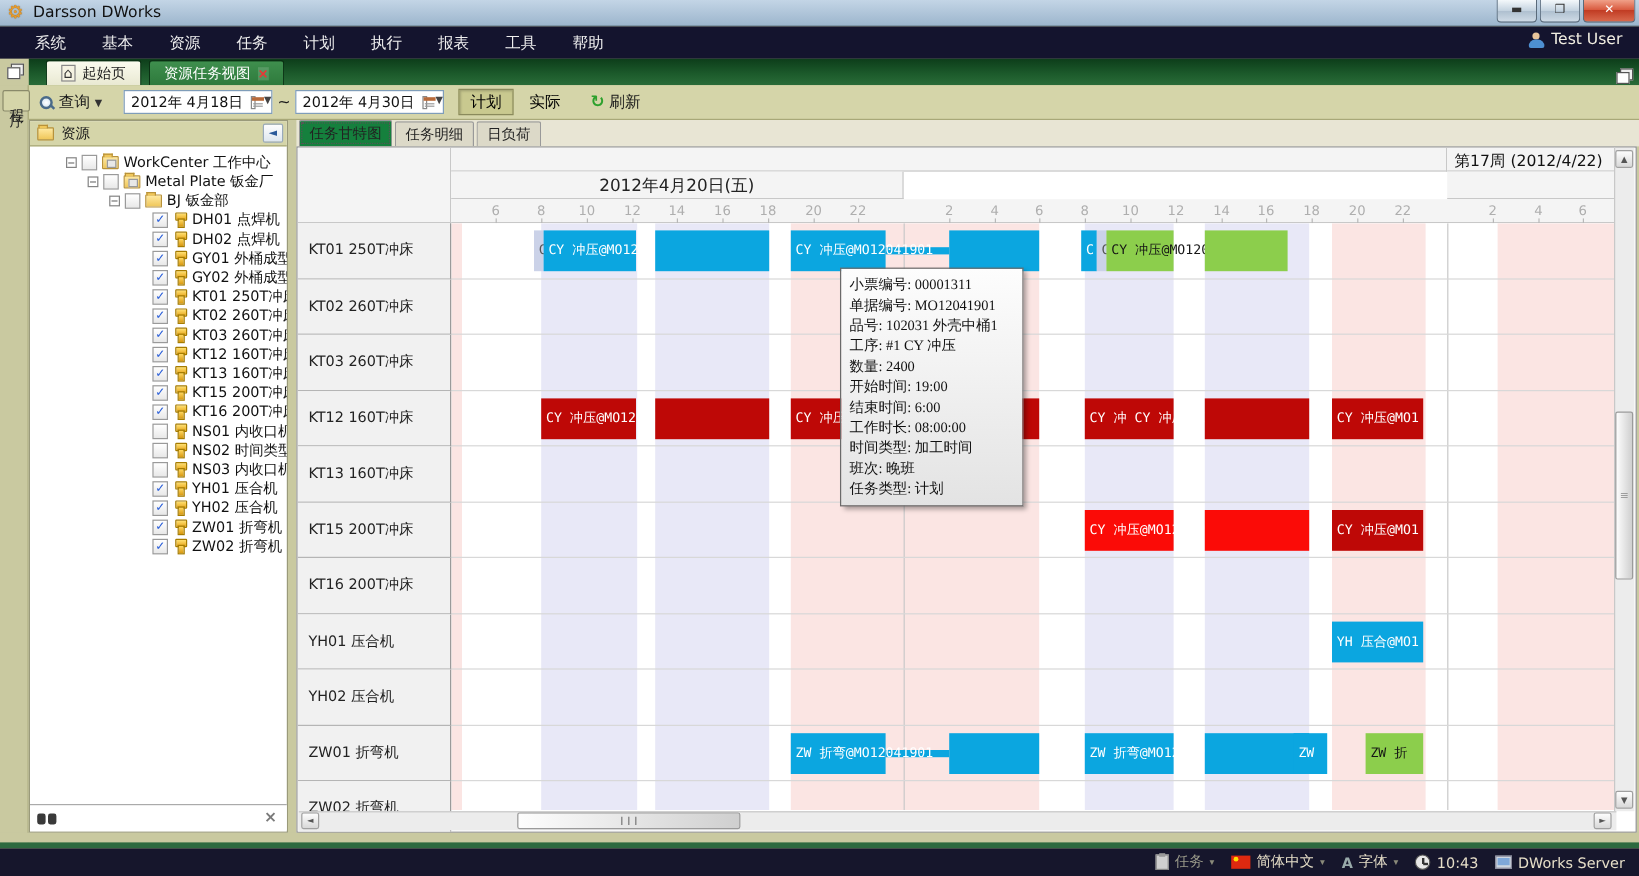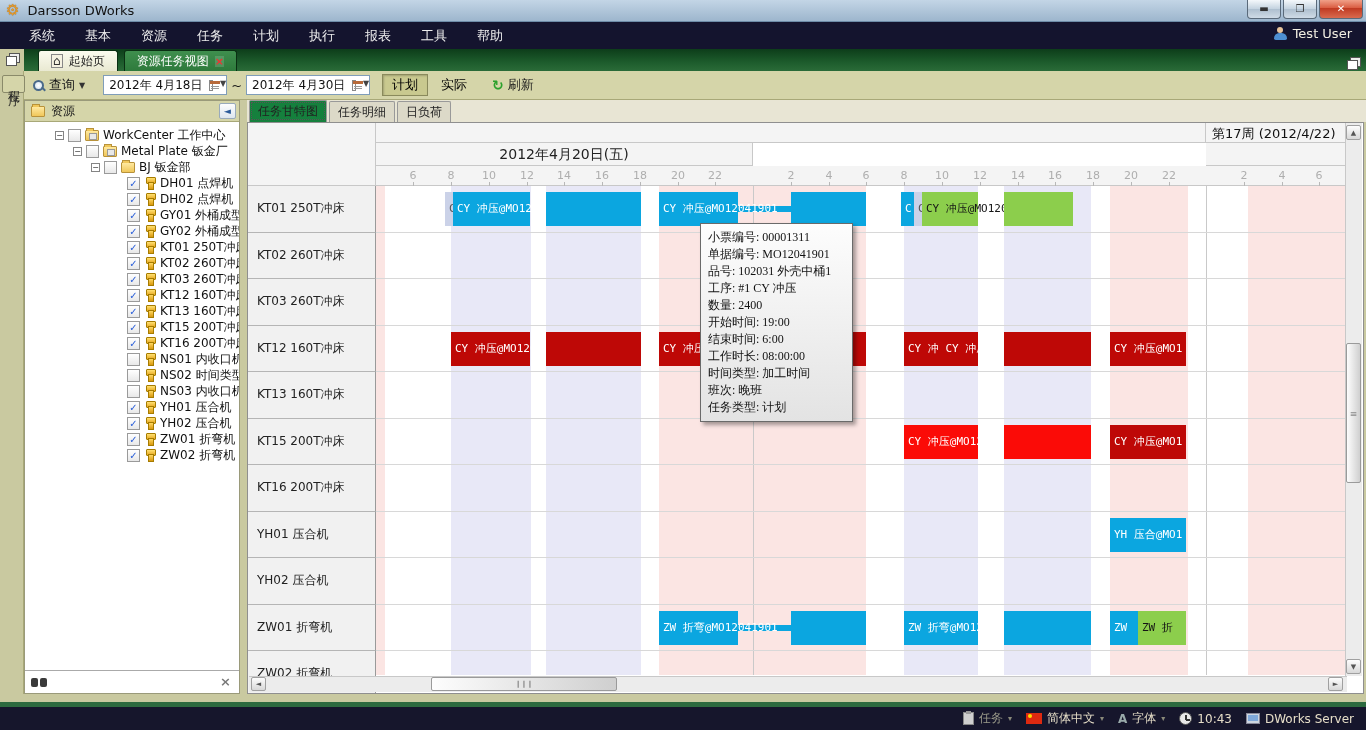--- a/index.html
+++ b/index.html
@@ -443,21 +443,21 @@
         <div class="rowline" style="top: 324.5px;"></div>
         <div class="rowline" style="top: 371px;"></div>
         <div class="bar" style="left: 734px; width: 76px; top: 331.5px; background: rgb(11, 166, 224); color: rgb(255, 255, 255);">YH 压合@MO1</div>
         <div class="rowline" style="top: 417.5px;"></div>
         <div class="rowline" style="top: 464px;"></div>
         <div class="bar" style="left: 283px; width: 79px; top: 424.5px; background: rgb(11, 166, 224); color: rgb(255, 255, 255);">ZW 折弯@MO12041901</div>
         <div class="bar-link" style="left: 362px; width: 53px; top: 438.5px; background: rgb(11, 166, 224);"></div>
         <div class="bar" style="left: 415px; width: 75px; top: 424.5px; background: rgb(11, 166, 224); color: rgb(255, 255, 255);"></div>
         <div class="bar" style="left: 528px; width: 74px; top: 424.5px; background: rgb(11, 166, 224); color: rgb(255, 255, 255);">ZW 折弯@MO12041901</div>
         <div class="bar" style="left: 628px; width: 87px; top: 424.5px; background: rgb(11, 166, 224); color: rgb(255, 255, 255);"></div>
-        <div class="bar" style="left: 734px; width: 28px; top: 424.5px; background: rgb(11, 166, 224); color: rgb(255, 255, 255);">ZW</div>
+        <div class="bar" style="left: 702px; width: 28px; top: 424.5px; background: rgb(11, 166, 224); color: rgb(255, 255, 255);">ZW</div>
         <div class="bar" style="left: 762px; width: 48px; top: 424.5px; background: rgb(140, 206, 76); color: rgb(21, 21, 21);">ZW 折</div>
       </div>
       <div class="rowhdr" style="top: 63px; height: 46.5px;">KT01 250T冲床</div>
       <div class="rowhdr" style="top: 109.5px; height: 46.5px;">KT02 260T冲床</div>
       <div class="rowhdr" style="top: 156px; height: 46.5px;">KT03 260T冲床</div>
       <div class="rowhdr" style="top: 202.5px; height: 46.5px;">KT12 160T冲床</div>
       <div class="rowhdr" style="top: 249px; height: 46.5px;">KT13 160T冲床</div>
       <div class="rowhdr" style="top: 295.5px; height: 46.5px;">KT15 200T冲床</div>
       <div class="rowhdr" style="top: 342px; height: 46.5px;">KT16 200T冲床</div>
       <div class="rowhdr" style="top: 388.5px; height: 46.5px;">YH01 压合机</div>

